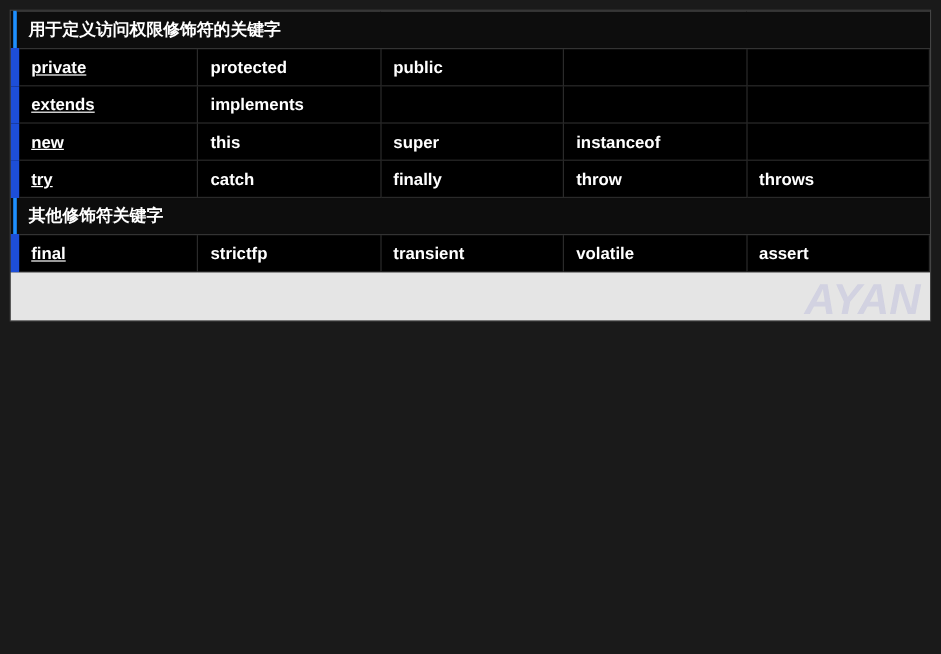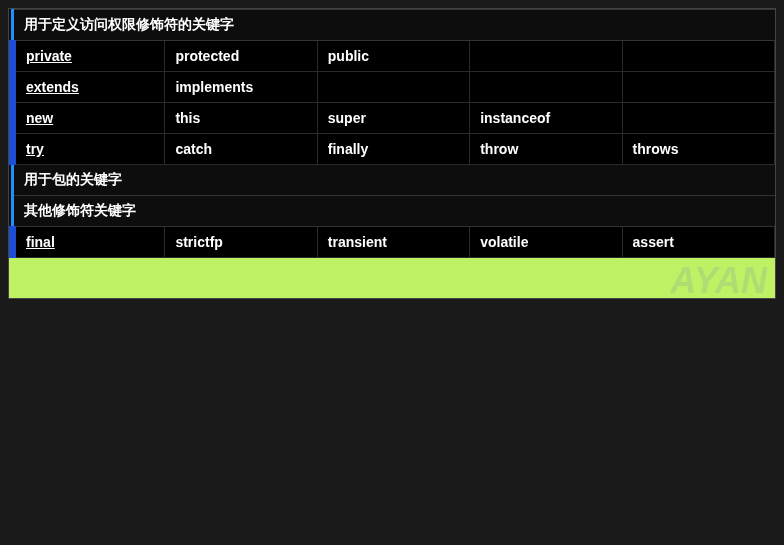--- a/index.html
+++ b/index.html
@@ -56,21 +56,21 @@
     
     .watermark {
       position: relative;
       text-align: right;
       padding: 2px 8px;
       color: rgba(100,100,200,0.15);
       font-size: 36px;
       font-weight: bold;
       font-style: italic;
       pointer-events: none;
-      background: #bef264;
+      background: #e5e5e5;
       height: 40px;
       overflow: hidden;
     }
   </style>
 </head>
 <body>
 
 <div class="table-container">
   <table>
     <colgroup>
@@ -106,23 +106,20 @@
           <td></td>
         </tr>
         <tr class="keyword-row">
           <td>try</td>
           <td>catch</td>
           <td>finally</td>
           <td>throw</td>
           <td>throws</td>
         </tr>
         <tr class="section-header">
-          <td colspan="5">用于包的关键字</td>
-        </tr>
-        <tr class="section-header">
           <td colspan="5">其他修饰符关键字</td>
         </tr>
         <tr class="keyword-row">
           <td>final</td>
           <td>strictfp</td>
           <td>transient</td>
           <td>volatile</td>
           <td>assert</td>
         </tr>
       </tbody>

